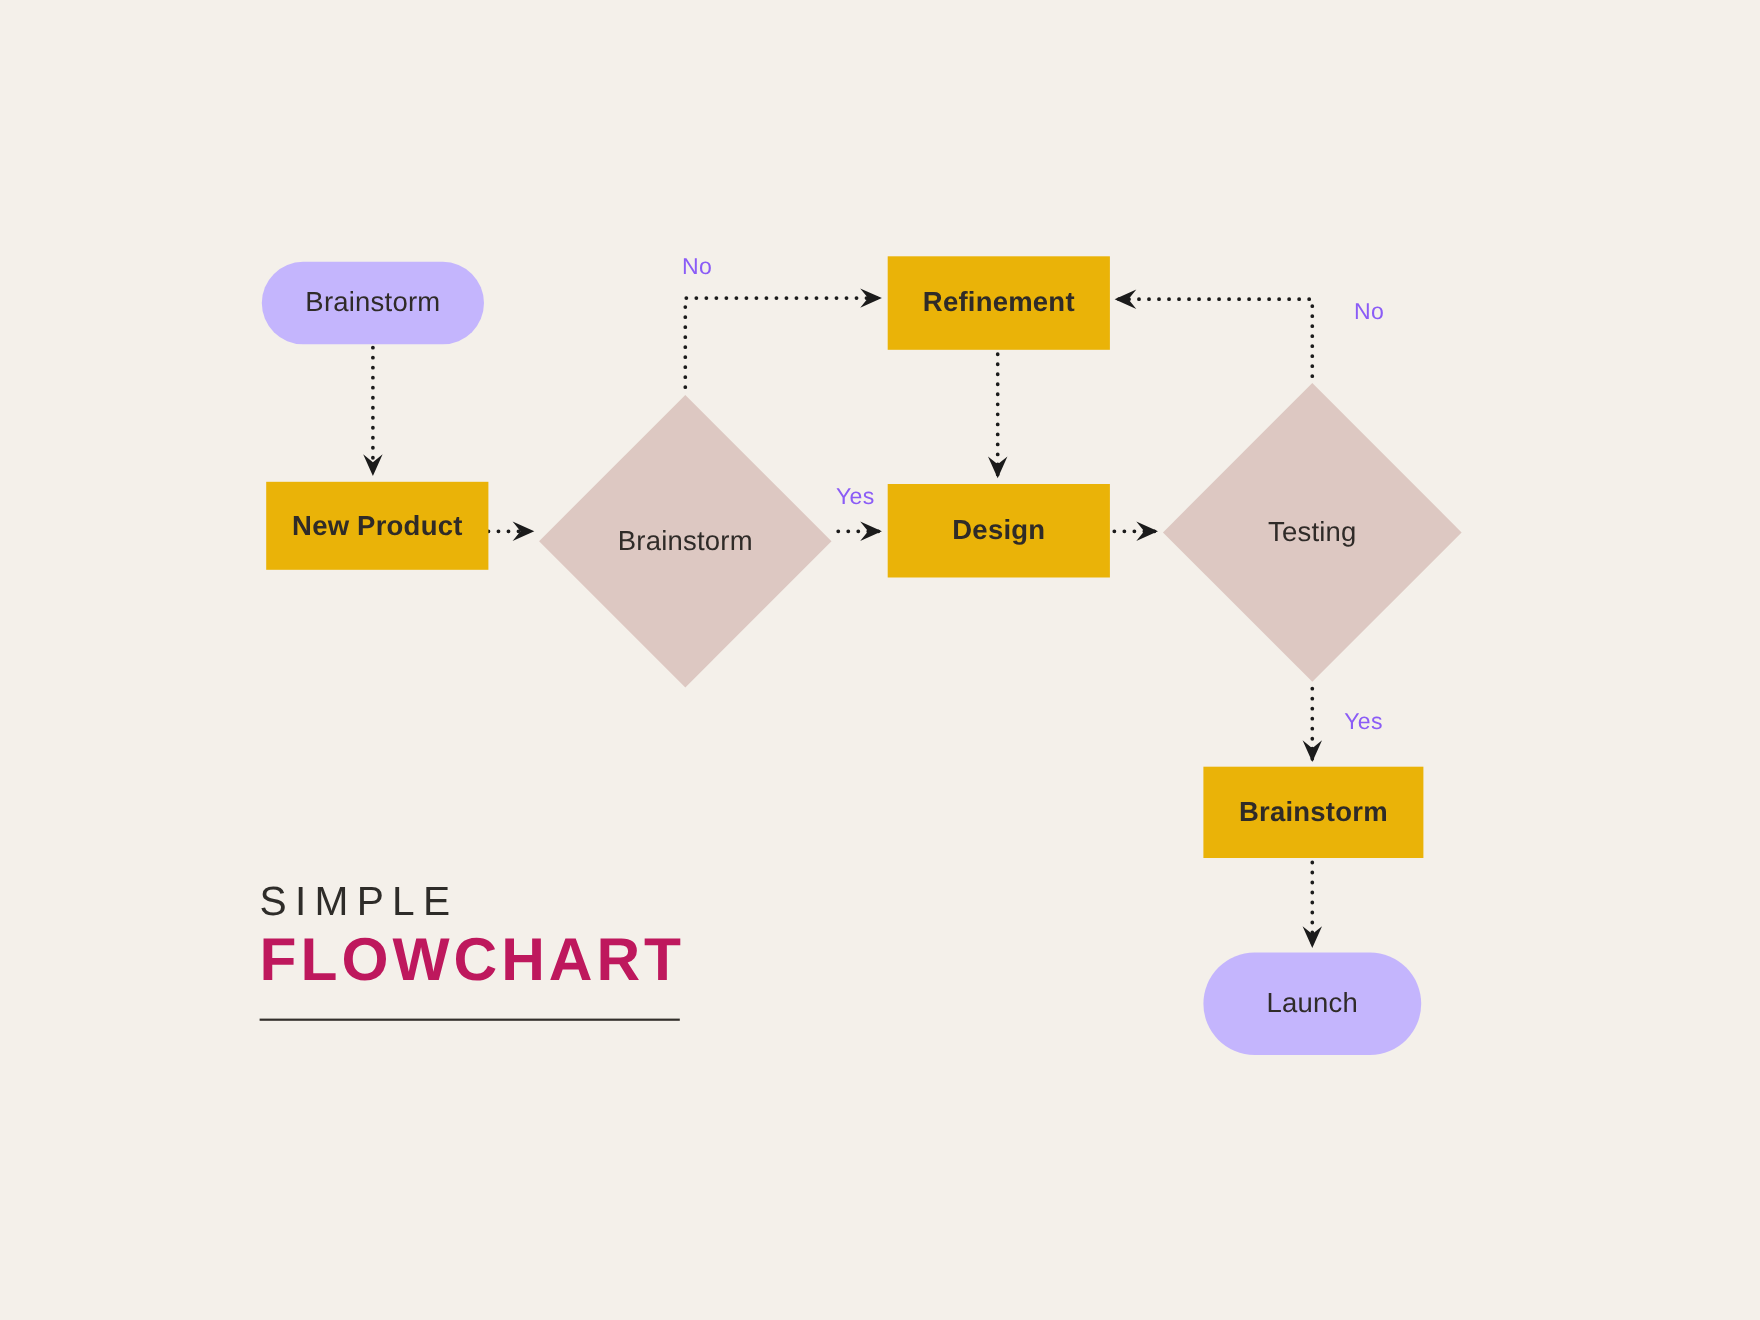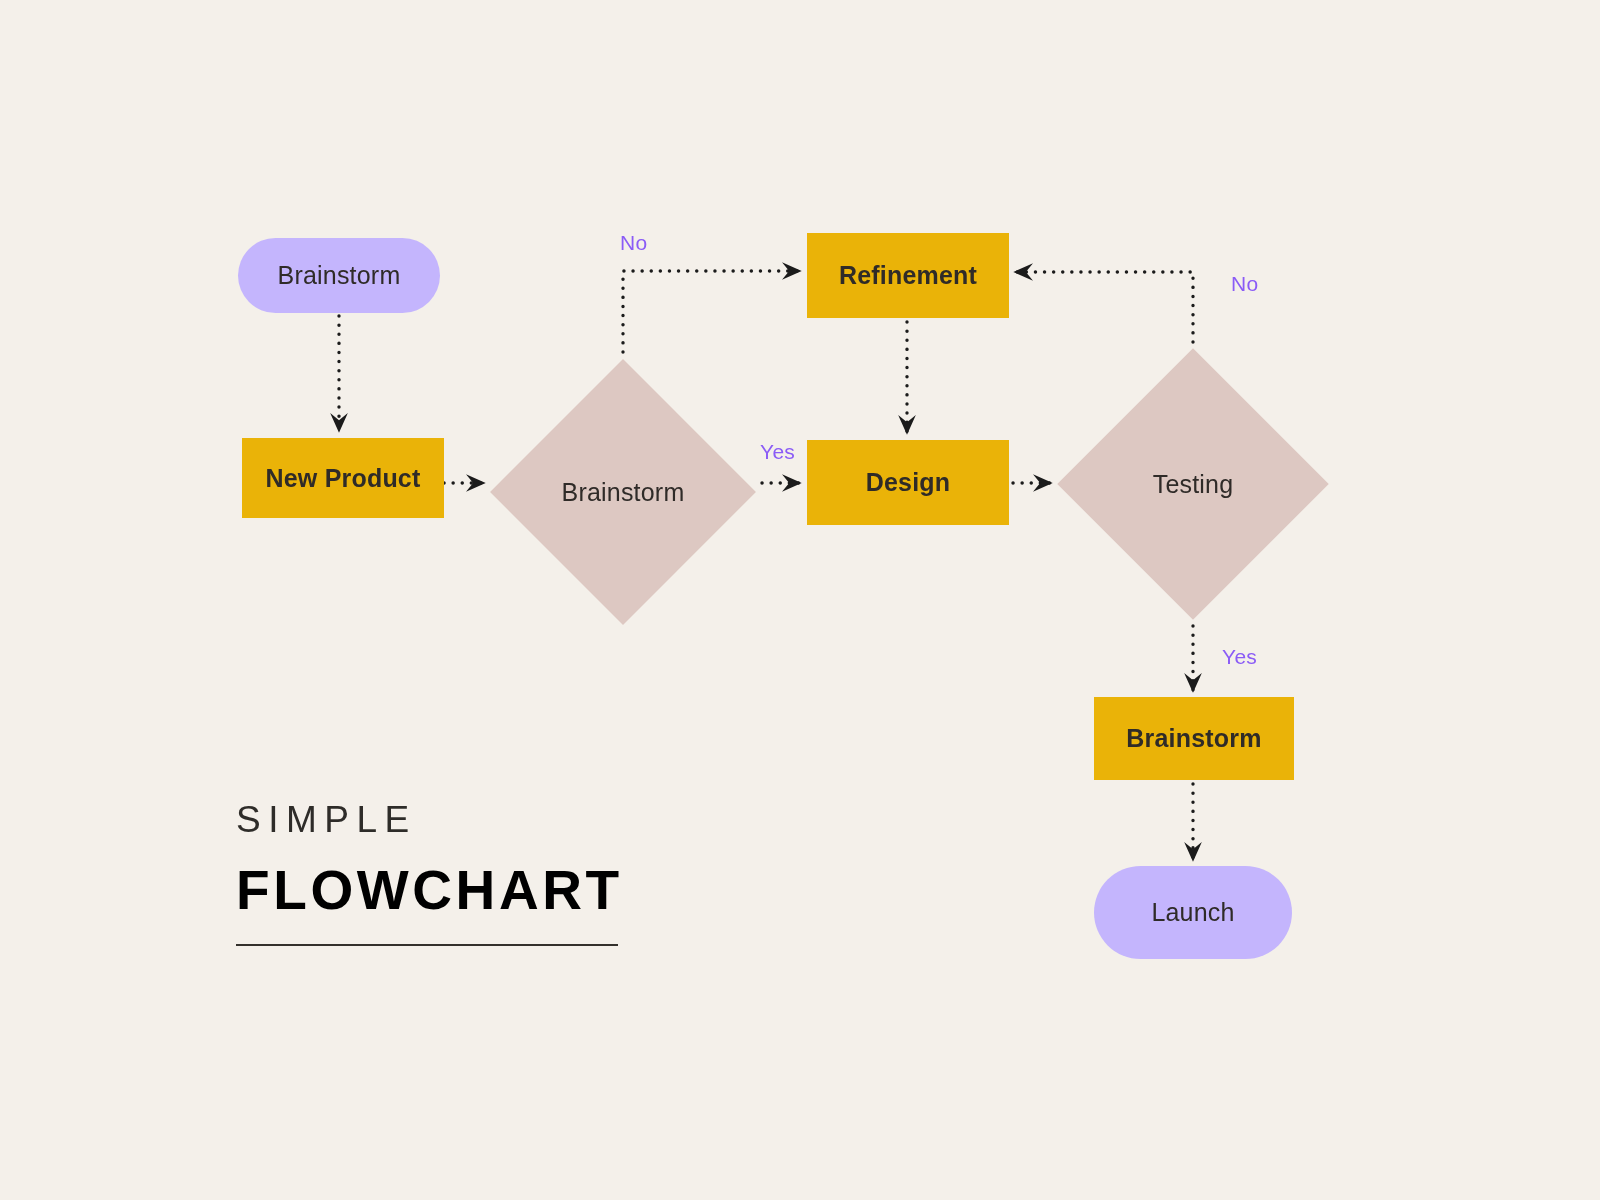--- a/index.html
+++ b/index.html
@@ -105,23 +105,23 @@
     font-size: 37px;
     font-weight: 300;
     letter-spacing: 7.5px;
     color: #2e2c29;
     line-height: 1.08;
   }
   #title-line-2 {
     font-size: 55px;
     font-weight: 700;
     letter-spacing: 3.6px;
-    color: #000000;
+    color: #be185d;
     line-height: 1.12;
-    margin-top: 20px;
+    margin-top: 2px;
   }
   #title-rule {
     margin-top: 22px;
     width: 382px;
     height: 2px;
     background: #33302c;
   }
 </style>
 </head>
 <body>

